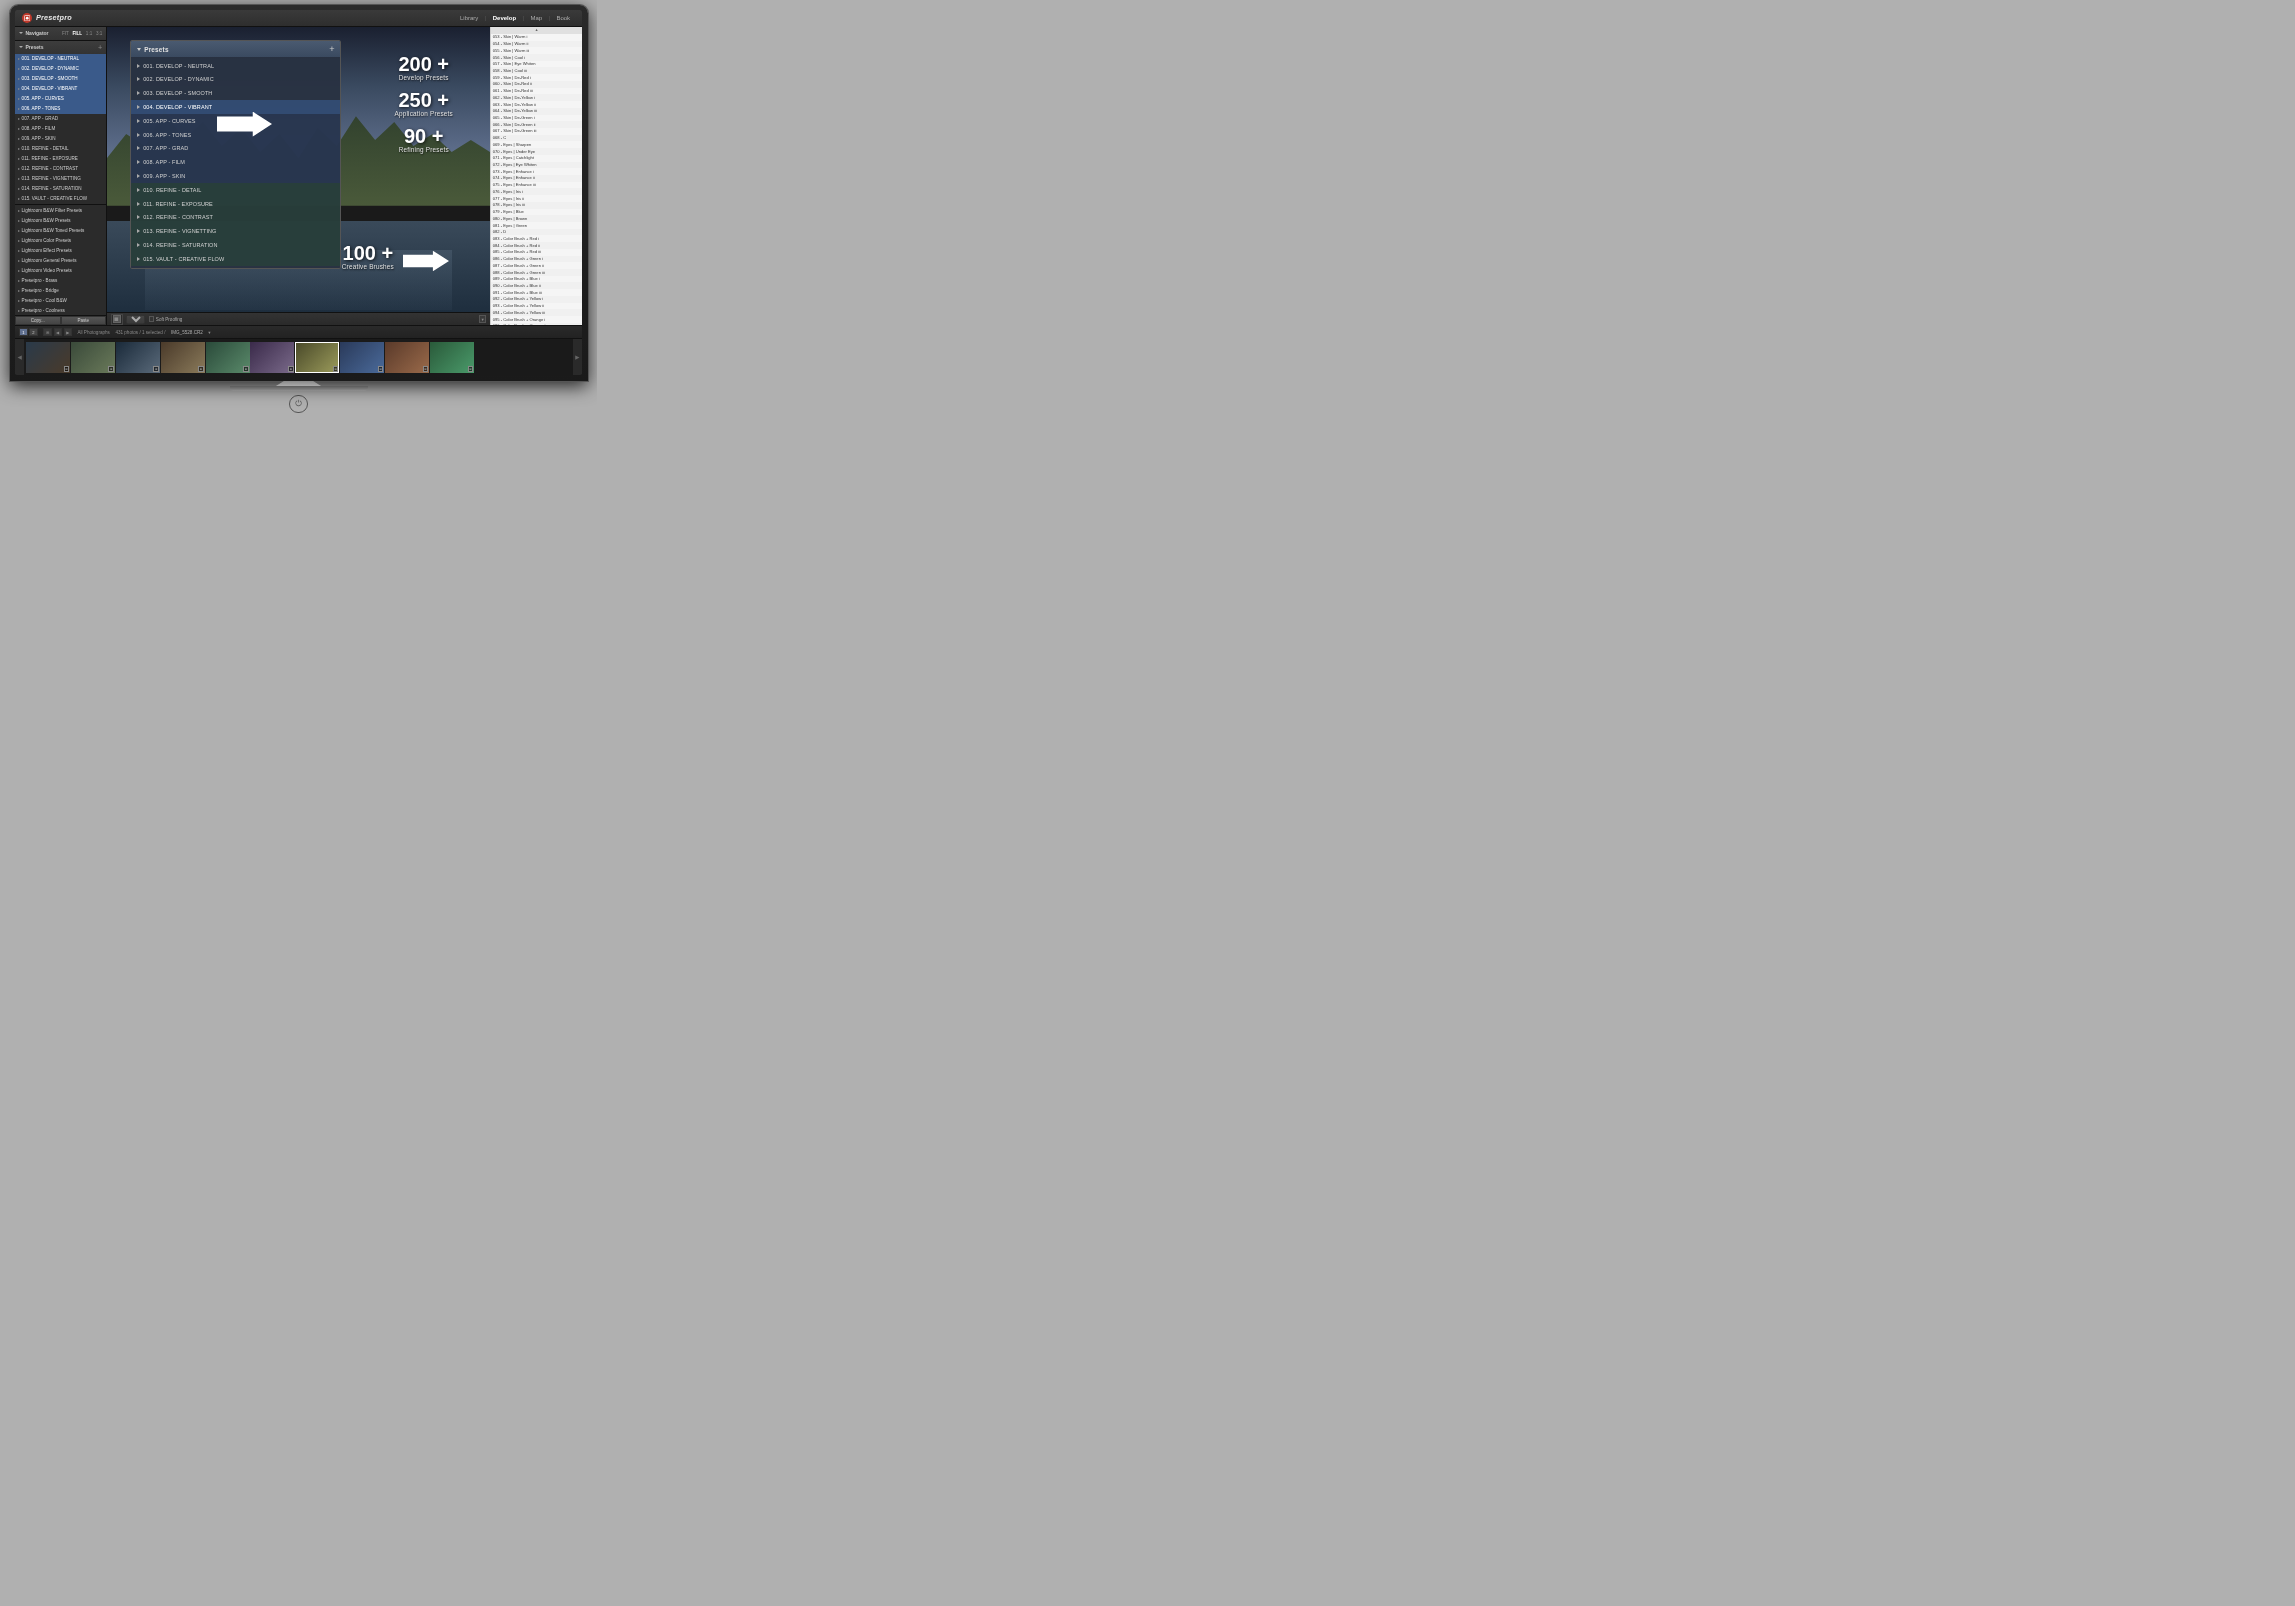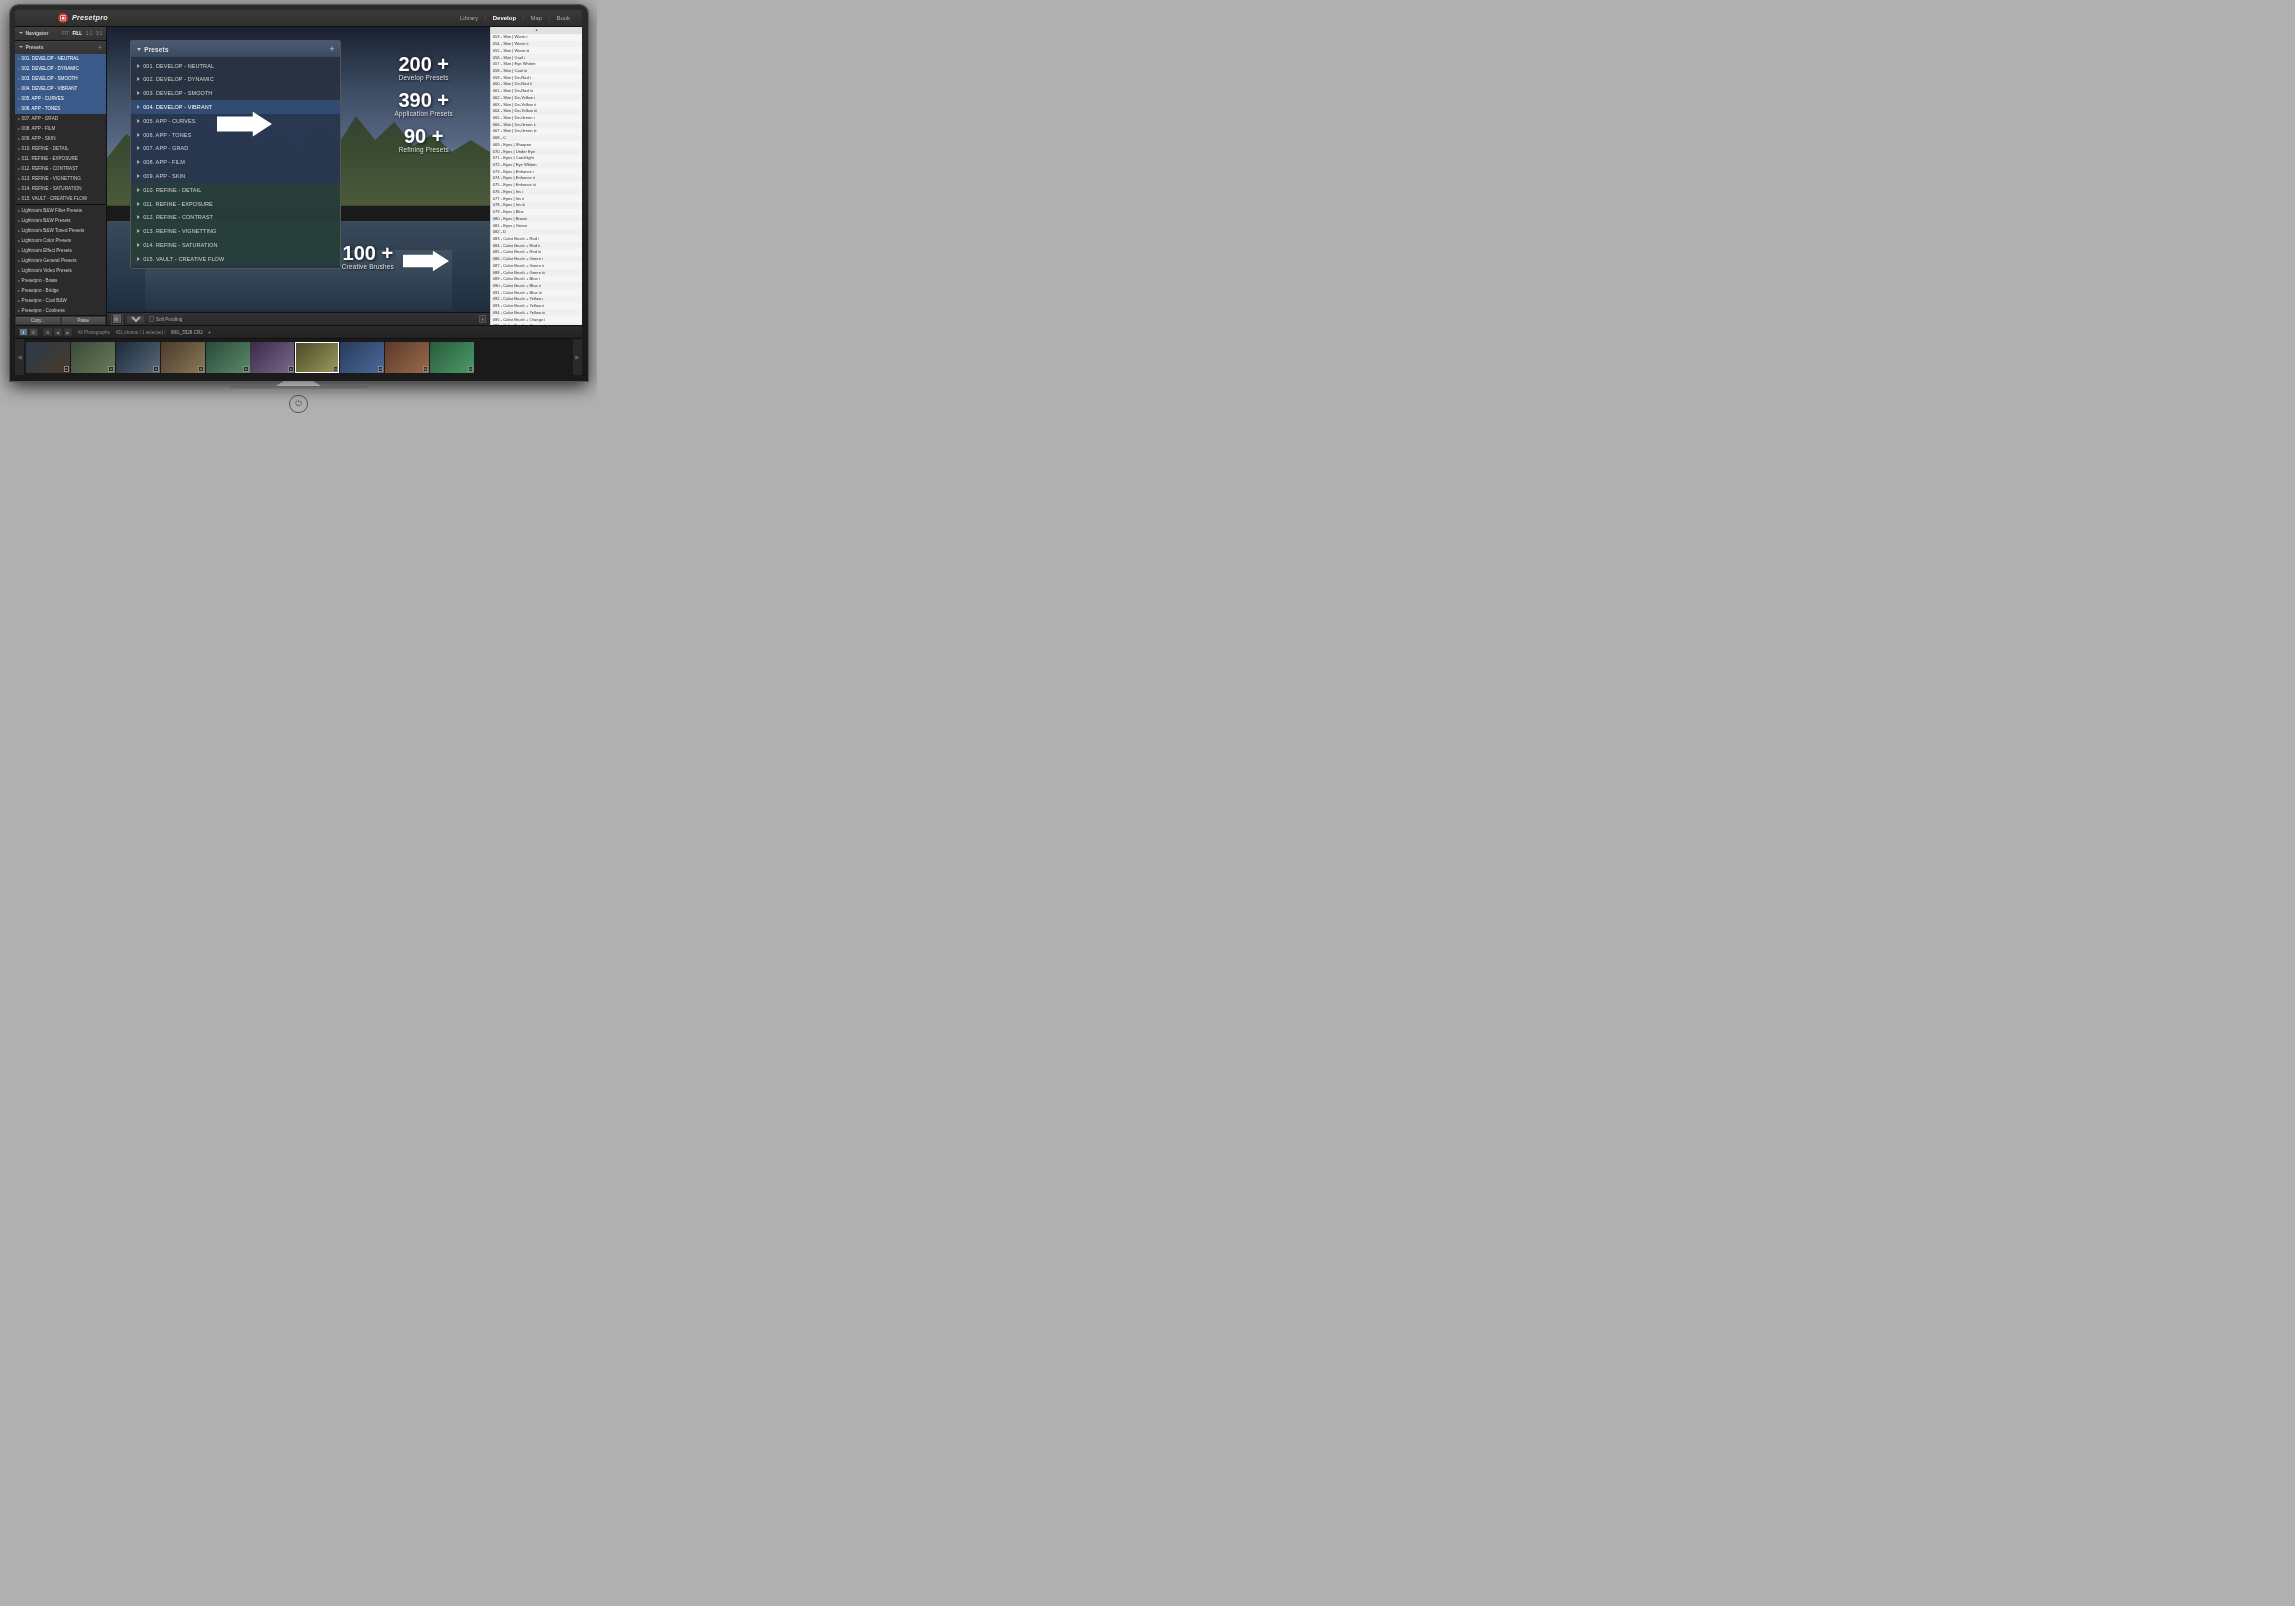--- a/index.html
+++ b/index.html
@@ -44,21 +44,20 @@
       align-items: center;
       padding: 0 7.3px;
       border-bottom: 0.5px solid #111;
       flex-shrink: 0;
     }
 
     .logo-area {
       display: flex;
       align-items: center;
       gap: 3.7px;
-      margin-left: 36px;
     }
 
     .logo-icon {
       width: 10px;
       height: 10px;
       background: #c0392b;
       border-radius: 50%;
       display: flex;
       align-items: center;
       justify-content: center;
@@ -941,21 +940,21 @@
   </div>
             </div>
         </div>
 
         <div class="stats-overlay">
           <div class="stat-block">
             <div class="stat-number">200 +</div>
             <div class="stat-label">Develop Presets</div>
           </div>
           <div class="stat-block">
-            <div class="stat-number">390 +</div>
+            <div class="stat-number">250 +</div>
             <div class="stat-label">Application Presets</div>
           </div>
           <div class="stat-block">
             <div class="stat-number">90 +</div>
             <div class="stat-label">Refining Presets</div>
           </div>
         </div>
 
         <div style="position:absolute; bottom:46px; right:41px; z-index:5; display:flex; align-items:center; gap:9px;">
           <div class="stat-block">

